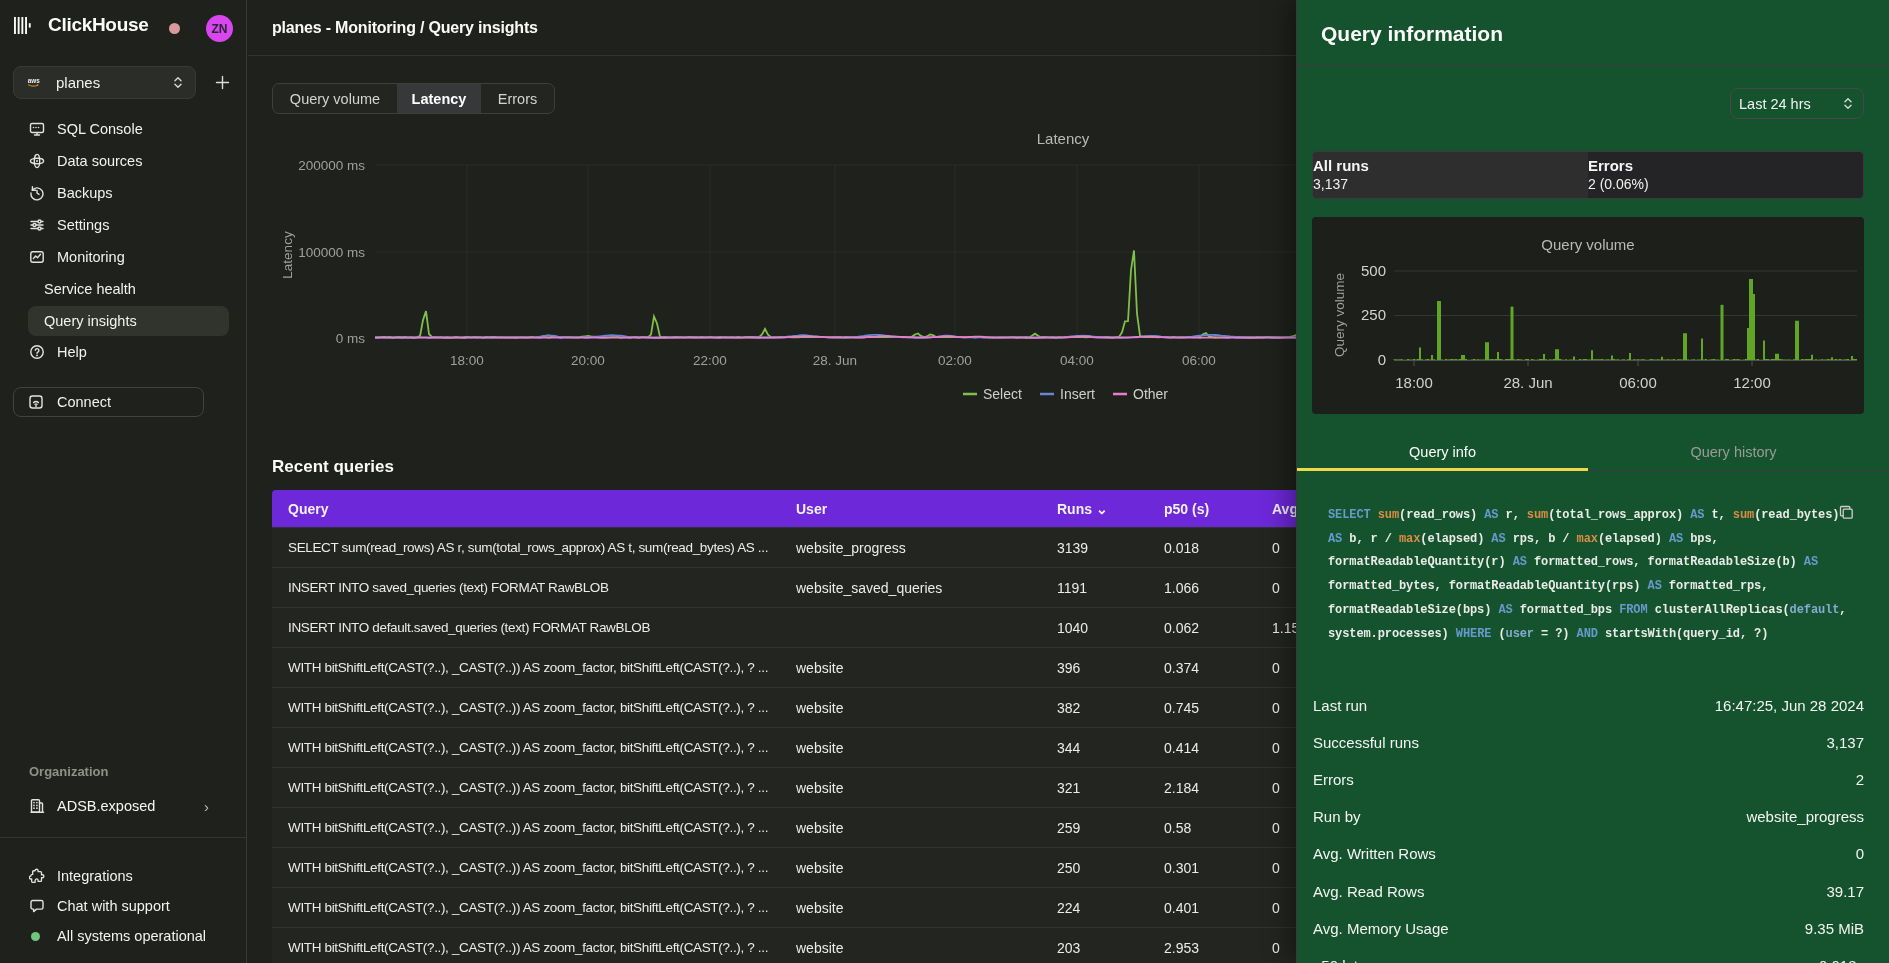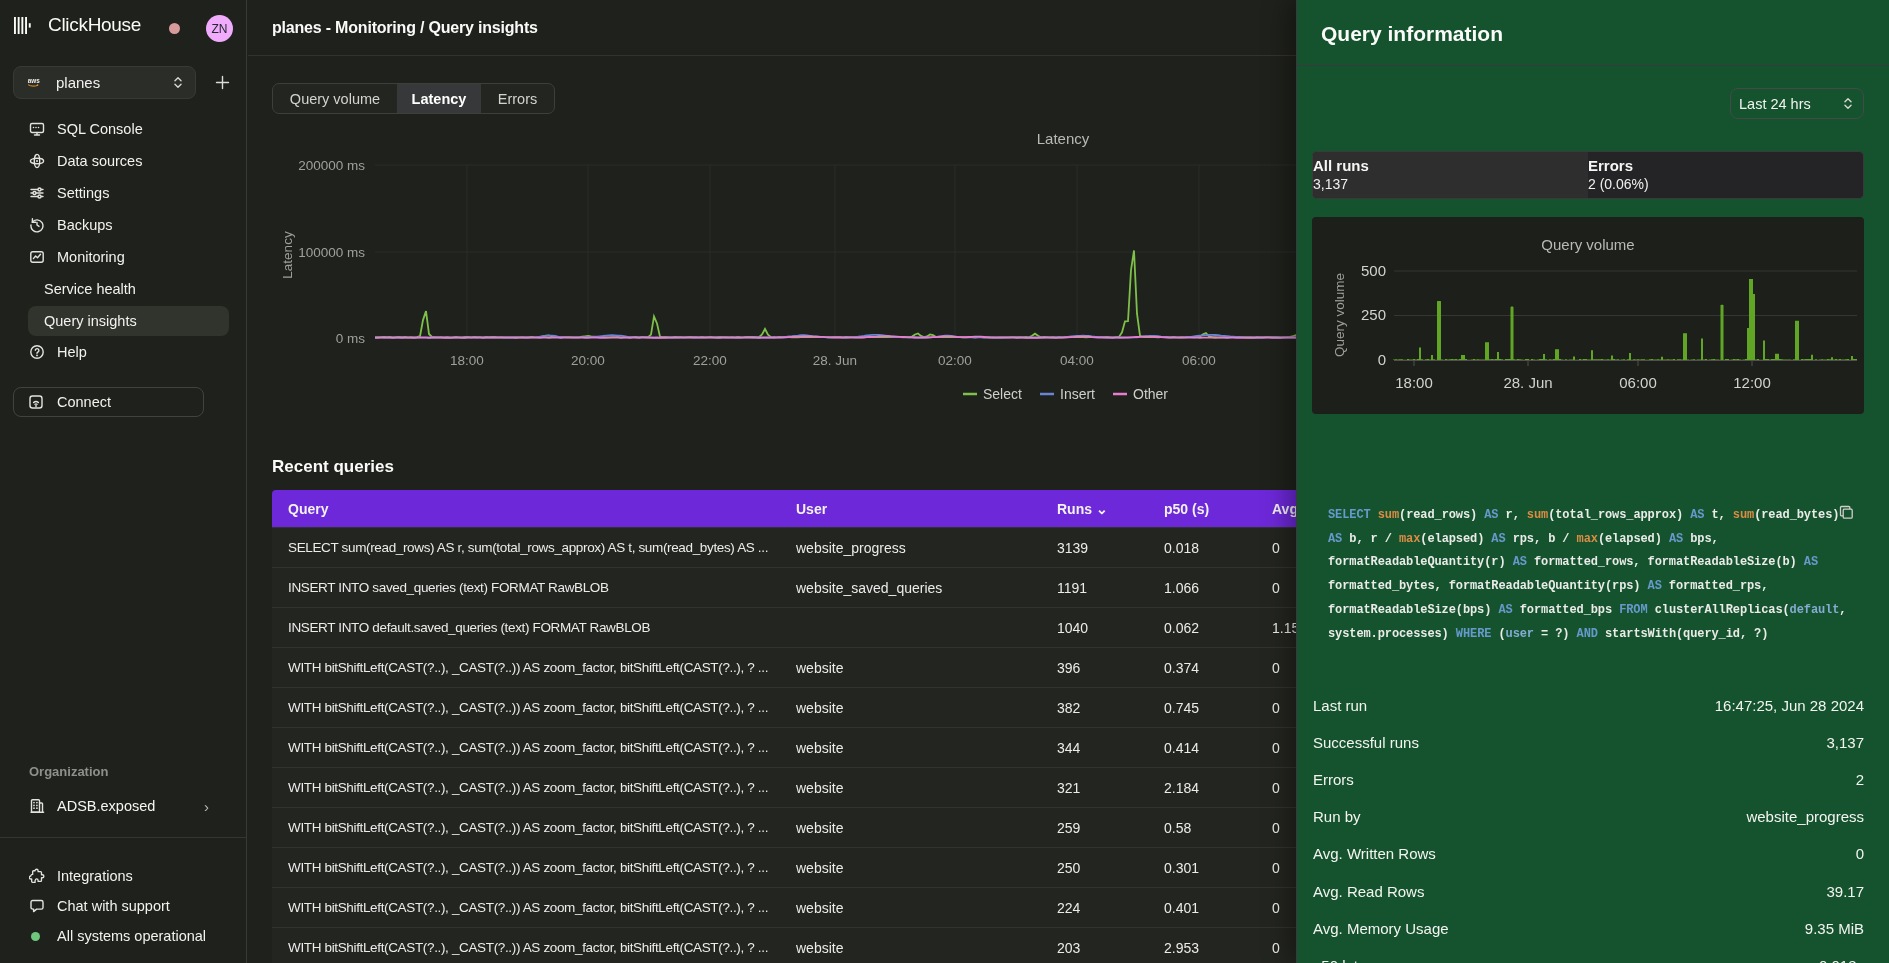--- a/index.html
+++ b/index.html
@@ -4,23 +4,23 @@
 *{margin:0;padding:0;box-sizing:border-box}
 html,body{width:1889px;height:963px;overflow:hidden;background:#1f211c;font-family:"Liberation Sans",sans-serif;color:#f6f6f4;-webkit-font-smoothing:antialiased}
 svg text{font-family:"Liberation Sans",sans-serif}
 .ct{fill:#b9bab6;font-size:15px}
 .al{fill:#9fa09b;font-size:13.5px}
 .lg{fill:#cfd0cc;font-size:14px}
 .vl{fill:#d2d3cf;font-size:15px}
 
 #sb{position:absolute;left:0;top:0;width:247px;height:963px;background:#1f211c;border-right:1px solid #393a36}
 #sb .logo{position:absolute;left:14px;top:14px;display:flex;align-items:center}
-#sb .brand{font-size:19px;font-weight:400;letter-spacing:-.3px;margin-left:17px;color:#fbfbf9}
+#sb .brand{font-size:19px;font-weight:700;letter-spacing:-.3px;margin-left:17px;color:#fbfbf9}
 #dot{position:absolute;left:169px;top:23px;width:11px;height:11px;border-radius:50%;background:#d89b9b}
-#av{position:absolute;left:206px;top:15px;width:27px;height:27px;border-radius:50%;background:#f0abfc;color:#23272e;font-weight:400;font-size:12px;display:flex;align-items:center;justify-content:center}
+#av{position:absolute;left:206px;top:15px;width:27px;height:27px;border-radius:50%;background:#d946ef;color:#23272e;font-weight:700;font-size:12px;display:flex;align-items:center;justify-content:center}
 #svcsel{position:absolute;left:13px;top:66px;width:183px;height:33px;background:#2b2d28;border:1px solid #393a36;border-radius:8px;display:flex;align-items:center}
 #svcsel .t{font-size:15px;margin-left:12px;color:#f2f2f0}
 #plus{position:absolute;left:211px;top:71px;width:22px;height:22px;color:#dcdcd8;font-size:20px;font-weight:300;display:flex;align-items:center;justify-content:center}
 .nav{position:absolute;left:8px;right:8px}
 .ni{display:flex;align-items:center;height:32px;color:#f2f2ef;font-size:14.5px;border-radius:8px}
 .ni svg{margin-left:21px;margin-right:12px;flex:0 0 16px}
 .ni.sub{padding-left:36px}
 .ni.sel{background:#31332d;margin-left:20px;margin-right:9px;height:30px;margin-top:1px}
 .ni.sub.sel{padding-left:16px}
 #connect{position:absolute;left:13px;top:387px;width:191px;height:30px;border:1px solid #42433e;border-radius:8px;display:flex;align-items:center;font-size:14.5px;color:#f2f2ef}
@@ -114,30 +114,30 @@
           <rect x="1.5" y="2.5" width="13" height="9" rx="1.5"></rect>
           <path d="M8 11.5v2.5M5.5 14h5"></path>
           <path d="M4.5 6.5h.01M7 6.5h.01M9.5 6.5h.01" stroke-width="1.6"></path>
         </svg>SQL Console</div>
     <div class="ni"><svg width="16" height="16" viewBox="0 0 16 16" fill="none" stroke="#e3e3df" stroke-width="1.4" stroke-linecap="round" stroke-linejoin="round">
           <ellipse cx="8" cy="8" rx="6.6" ry="2.7"></ellipse>
           <ellipse cx="8" cy="8" rx="2.7" ry="6.6"></ellipse>
           <circle cx="8" cy="8" r="1" stroke="none" fill="#e3e3df"></circle>
         </svg>Data sources</div>
     <div class="ni"><svg width="16" height="16" viewBox="0 0 16 16" fill="none" stroke="#e3e3df" stroke-width="1.4" stroke-linecap="round" stroke-linejoin="round">
+          <path d="M3.2 5.2A6 6 0 1 1 2 8"></path>
+          <path d="M3.4 1.8v3.4h3.4"></path>
+          <path d="M8 5.4V8l2 1.4"></path>
+        </svg>Backups</div>
+    <div class="ni"><svg width="16" height="16" viewBox="0 0 16 16" fill="none" stroke="#e3e3df" stroke-width="1.4" stroke-linecap="round" stroke-linejoin="round">
           <path d="M2 4.5h12M2 8h12M2 11.5h12"></path>
           <circle cx="10.5" cy="4.5" r="1.5" fill="#1f211c"></circle>
           <circle cx="5.5" cy="8" r="1.5" fill="#1f211c"></circle>
           <circle cx="10.5" cy="11.5" r="1.5" fill="#1f211c"></circle>
         </svg>Settings</div>
-    <div class="ni"><svg width="16" height="16" viewBox="0 0 16 16" fill="none" stroke="#e3e3df" stroke-width="1.4" stroke-linecap="round" stroke-linejoin="round">
-          <path d="M3.2 5.2A6 6 0 1 1 2 8"></path>
-          <path d="M3.4 1.8v3.4h3.4"></path>
-          <path d="M8 5.4V8l2 1.4"></path>
-        </svg>Backups</div>
     <div class="ni"><svg width="16" height="16" viewBox="0 0 16 16" fill="none" stroke="#e3e3df" stroke-width="1.4" stroke-linecap="round" stroke-linejoin="round">
           <rect x="1.8" y="2.8" width="12.4" height="10.4" rx="2"></rect>
           <path d="M4.4 9.6l2.2-2.6 1.9 1.7 3-3.4"></path>
         </svg>Monitoring</div>
     <div class="ni sub">Service health</div>
     <div class="ni sub sel">Query insights</div>
     <div class="ni"><svg width="16" height="16" viewBox="0 0 16 16" fill="none" stroke="#e3e3df" stroke-width="1.4" stroke-linecap="round" stroke-linejoin="round">
           <circle cx="8" cy="8" r="6.2"></circle>
           <path d="M6.3 6.2a1.8 1.8 0 1 1 2.5 1.9c-.6.25-.8.6-.8 1.2"></path>
           <path d="M8 11.4h.01" stroke-width="1.8"></path>
@@ -349,20 +349,25 @@
 <text class="al" x="32" y="98" transform="rotate(-90 32 98)" text-anchor="middle" font-size="14">Query volume</text>
 <g class="vl" text-anchor="middle">
 <text x="102" y="171">18:00</text>
           <text x="216" y="171">28. Jun</text>
 <text x="326" y="171">06:00</text>
           <text x="440" y="171">12:00</text>
 </g>
 <path d="M82,143.0V142.6 M84,143.0V142.3 M86,143.0V142.5 M88,143.0V142.3 M90,143.0V142.3 M92,143.0V142.8 M94,143.0V142.8 M96,143.0V142.1 M98,143.0V142.6 M100,143.0V142.6 M102,143.0V141.9 M104,143.0V142.4 M106,143.0V142.1 M108,143.0V130.5 M110,143.0V142.3 M112,143.0V142.7 M114,143.0V142.3 M116,143.0V142.0 M118,143.0V142.4 M120,143.0V138.0 M122,143.0V142.2 M124,143.0V142.8 M126,143.0V84.3 M128,143.0V84.3 M130,143.0V142.6 M132,143.0V142.8 M134,143.0V142.1 M136,143.0V142.4 M138,143.0V142.2 M140,143.0V142.0 M142,143.0V142.2 M144,143.0V142.0 M146,143.0V142.5 M148,143.0V142.1 M150,143.0V138.0 M152,143.0V138.0 M154,143.0V142.0 M156,143.0V142.7 M158,143.0V142.7 M160,143.0V142.6 M162,143.0V142.0 M164,143.0V142.4 M166,143.0V142.3 M168,143.0V142.6 M170,143.0V142.4 M172,143.0V142.5 M174,143.0V125.2 M176,143.0V125.2 M178,143.0V142.3 M180,143.0V142.0 M182,143.0V142.2 M184,143.0V142.0 M186,143.0V135.0 M188,143.0V141.9 M190,143.0V142.2 M192,143.0V142.7 M194,143.0V142.1 M196,143.0V142.0 M198,143.0V142.0 M200,143.0V89.6 M202,143.0V142.2 M204,143.0V142.6 M206,143.0V142.1 M208,143.0V142.3 M210,143.0V142.6 M212,143.0V142.8 M214,143.0V142.1 M216,143.0V141.9 M218,143.0V142.7 M220,143.0V142.1 M222,143.0V142.5 M224,143.0V142.7 M226,143.0V142.6 M228,143.0V142.1 M230,143.0V142.0 M232,143.0V137.1 M234,143.0V142.3 M236,143.0V142.8 M238,143.0V142.2 M240,143.0V142.5 M242,143.0V142.0 M244,143.0V132.3 M246,143.0V132.3 M248,143.0V141.9 M250,143.0V142.5 M252,143.0V142.8 M254,143.0V142.3 M256,143.0V142.8 M258,143.0V142.6 M260,143.0V142.5 M262,143.0V139.4 M264,143.0V142.7 M266,143.0V142.8 M268,143.0V142.0 M270,143.0V142.5 M272,143.0V142.0 M274,143.0V142.0 M276,143.0V142.5 M278,143.0V142.4 M280,143.0V133.2 M282,143.0V142.2 M284,143.0V142.3 M286,143.0V142.3 M288,143.0V142.3 M290,143.0V142.0 M292,143.0V142.4 M294,143.0V142.4 M296,143.0V142.2 M298,143.0V142.6 M300,143.0V138.6 M302,143.0V142.0 M304,143.0V142.4 M306,143.0V142.3 M308,143.0V142.8 M310,143.0V142.5 M312,143.0V142.3 M314,143.0V142.8 M316,143.0V142.3 M318,143.0V135.9 M320,143.0V142.8 M322,143.0V142.3 M324,143.0V142.4 M326,143.0V142.2 M328,143.0V142.5 M330,143.0V142.2 M332,143.0V142.2 M334,143.0V142.8 M336,143.0V142.8 M338,143.0V142.2 M340,143.0V142.0 M342,143.0V142.6 M344,143.0V142.4 M346,143.0V142.3 M348,143.0V142.5 M350,143.0V139.8 M352,143.0V142.5 M354,143.0V142.5 M356,143.0V142.3 M358,143.0V142.6 M360,143.0V142.5 M362,143.0V142.1 M364,143.0V142.8 M366,143.0V142.3 M368,143.0V142.2 M370,143.0V142.5 M372,143.0V116.3 M374,143.0V116.3 M376,143.0V142.6 M378,143.0V142.7 M380,143.0V142.4 M382,143.0V142.2 M384,143.0V142.7 M386,143.0V142.5 M388,143.0V142.5 M390,143.0V121.6 M392,143.0V142.4 M394,143.0V142.1 M396,143.0V142.7 M398,143.0V142.5 M400,143.0V142.2 M402,143.0V142.0 M404,143.0V142.4 M406,143.0V142.6 M408,143.0V142.7 M410,143.0V87.8 M412,143.0V142.7 M414,143.0V142.1 M416,143.0V142.1 M418,143.0V142.7 M420,143.0V142.6 M422,143.0V142.1 M424,143.0V142.3 M426,143.0V142.1 M428,143.0V142.5 M430,143.0V142.7 M432,143.0V142.6 M434,143.0V142.1 M436,143.0V111.0 M438,143.0V62.0 M440,143.0V62.0 M442,143.0V77.1 M444,143.0V142.5 M446,143.0V142.0 M448,143.0V142.7 M450,143.0V142.8 M452,143.0V123.4 M454,143.0V142.0 M456,143.0V141.9 M458,143.0V142.4 M460,143.0V142.0 M462,143.0V142.0 M464,143.0V136.8 M466,143.0V136.8 M468,143.0V142.1 M470,143.0V142.2 M472,143.0V142.4 M474,143.0V142.6 M476,143.0V142.5 M478,143.0V142.6 M480,143.0V142.8 M482,143.0V142.3 M484,143.0V103.8 M486,143.0V103.8 M488,143.0V142.8 M490,143.0V142.0 M492,143.0V142.2 M494,143.0V142.0 M496,143.0V142.0 M498,143.0V142.0 M500,143.0V137.7 M502,143.0V142.8 M504,143.0V142.2 M506,143.0V142.7 M508,143.0V142.6 M510,143.0V142.2 M512,143.0V142.4 M514,143.0V142.5 M516,143.0V142.0 M518,143.0V142.3 M520,143.0V140.3 M522,143.0V142.6 M524,143.0V142.1 M526,143.0V142.4 M528,143.0V142.1 M530,143.0V142.5 M532,143.0V142.6 M534,143.0V142.3 M536,143.0V142.1 M538,143.0V142.7 M540,143.0V139.1 M542,143.0V142.0 M544,143.0V142.1" stroke="#61a525" stroke-width="2" fill="none"></path>
 <path d="M127,143V84 M200,143V90 M410,143V88 M439,143V62 M485,143V104" stroke="#61a525" stroke-width="3" fill="none"></path>
 </svg></div>
+  <div id="ptabs">
+      <div class="a">Query info</div>
+      <div class="b">Query history</div>
+      <div class="ul"></div>
+    </div>
   <div id="code"><span class="k">SELECT</span> <span class="f">sum</span>(read_rows) <span class="k">AS</span> r, <span class="f">sum</span>(total_rows_approx) <span class="k">AS</span> t, <span class="f">sum</span>(read_bytes)
 <span class="k">AS</span> b, r / <span class="f">max</span>(elapsed) <span class="k">AS</span> rps, b / <span class="f">max</span>(elapsed) <span class="k">AS</span> bps,
 formatReadableQuantity(r) <span class="k">AS</span> formatted_rows, formatReadableSize(b) <span class="k">AS</span>
 formatted_bytes, formatReadableQuantity(rps) <span class="k">AS</span> formatted_rps,
 formatReadableSize(bps) <span class="k">AS</span> formatted_bps <span class="k">FROM</span> clusterAllReplicas(<span class="v">default</span>,
 system.processes) <span class="k">WHERE</span> (<span class="v">user</span> = ?) <span class="k">AND</span> startsWith(query_id, ?)</div>
   <svg id="copy" width="15" height="15" viewBox="0 0 15 15" fill="none" stroke="#cfcfcd" stroke-width="1.3">
       <rect x="4.2" y="4.2" width="9" height="9" rx="1.2"></rect>
       <path d="M10.8 4.2V2.6A1.1 1.1 0 0 0 9.7 1.5H2.6A1.1 1.1 0 0 0 1.5 2.6v7.1a1.1 1.1 0 0 0 1.1 1.1h1.6"></path>
     </svg>

